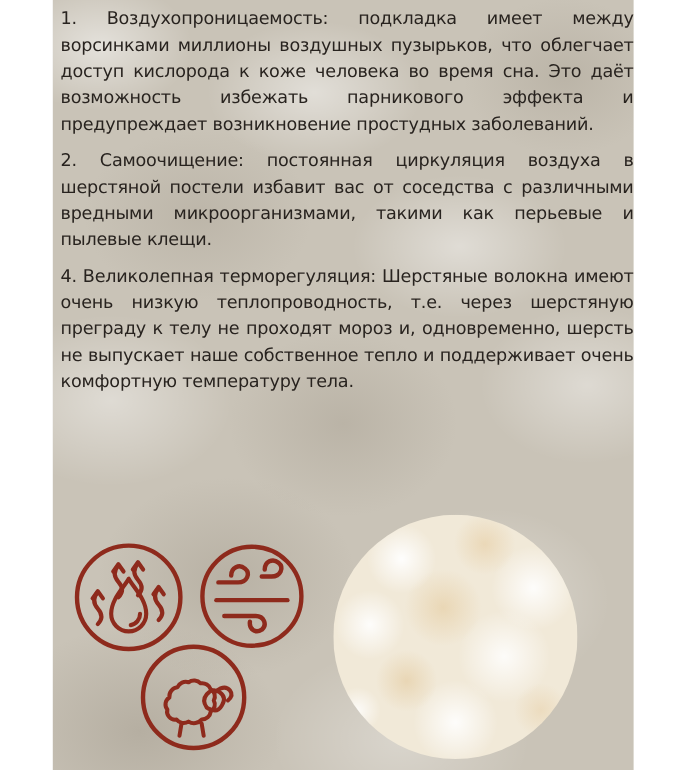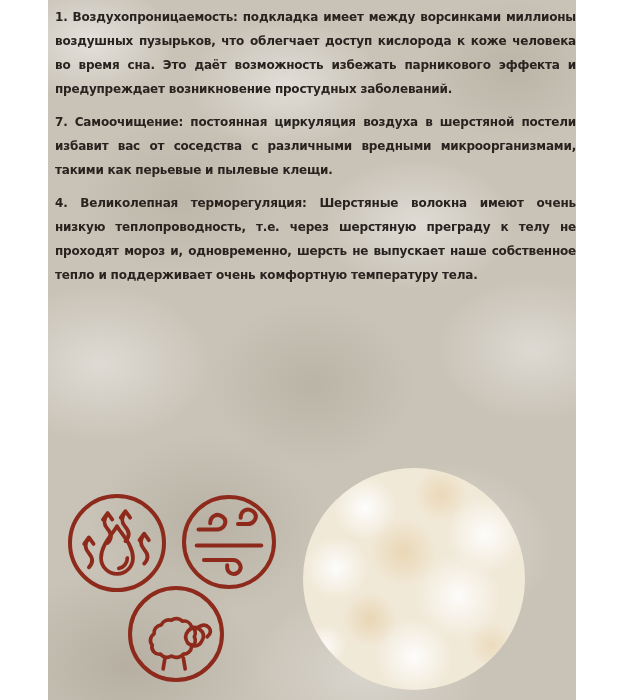--- a/index.html
+++ b/index.html
@@ -29,21 +29,21 @@
       radial-gradient(ellipse 170px 130px at 75% 78%, rgba(255,255,255,.35), transparent 65%),
       radial-gradient(ellipse 200px 150px at 15% 95%, rgba(126,116,100,.26), transparent 65%),
       radial-gradient(ellipse 180px 130px at 60% 96%, rgba(255,255,255,.30), transparent 65%);
   }
   .text-block{
     position:absolute;left:7px;right:0;top:5px;
     color:#28231f;
   }
   .text-block p{
     margin:0 0 9px 0;
-    font-size:12px;line-height:24px;font-weight:bold;
+    font-size:16px;line-height:24px;font-weight:normal;
     letter-spacing:-0.2px;
     text-align:justify;
     text-align-last:left;
   }
   .icon-circle{
     position:absolute;border:4px solid #8e2a1c;border-radius:50%;
     box-sizing:border-box;background:transparent;
   }
   .icon-circle svg{position:absolute;left:0;top:0;width:100%;height:100%;}
   .icon-circle svg *{stroke:#8e2a1c;fill:none;stroke-linecap:round;stroke-linejoin:round;}
@@ -67,21 +67,21 @@
   }
 </style>
 </head>
 <body>
 
 <div class="page">
   <div class="panel">
 
     <div class="text-block">
       <p>1.  Воздухопроницаемость: подкладка имеет между ворсинками миллионы воздушных пузырьков, что облегчает доступ кислорода к коже человека во время сна. Это даёт возможность избежать парникового эффекта и предупреждает возникновение простудных заболеваний.</p>
-      <p>7.  Самоочищение: постоянная циркуляция воздуха в шерстяной постели избавит вас от соседства с различными вредными микроорганизмами, такими как перьевые и пылевые клещи.</p>
+      <p>2.  Самоочищение: постоянная циркуляция воздуха в шерстяной постели избавит вас от соседства с различными вредными микроорганизмами, такими как перьевые и пылевые клещи.</p>
       <p>4.  Великолепная терморегуляция: Шерстяные волокна имеют очень низкую теплопроводность, т.е. через шерстяную преграду к телу не проходят мороз и, одновременно, шерсть не выпускает наше собственное тепло и поддерживает очень комфортную температуру тела.</p>
     </div>
 
     <div class="icon-circle" id="icon-moisture">
       <svg viewBox="0 0 96 96" stroke-width="4">
         <path d="M48 30 C43 39 31 50 31 64 a17 17 0 0 0 34 0 C65 50 53 39 48 30 Z"></path>
         <path d="M59 64 a11 11 0 0 1 -9 11"></path>
         <path d="M18 74 q7 -7 0 -15 q-7 -8 0 -16"></path>
         <path d="M13 49 L18 42 L23 49"></path>
         <path d="M38 48 q7 -7 0 -15 q-7 -8 0 -16"></path>

